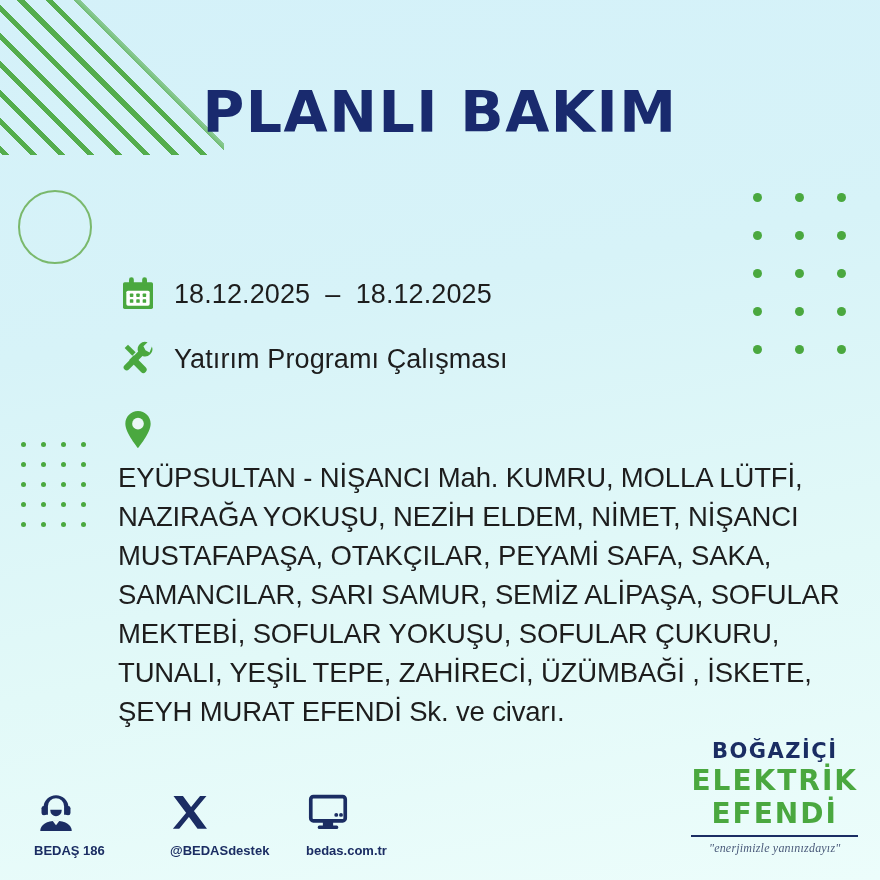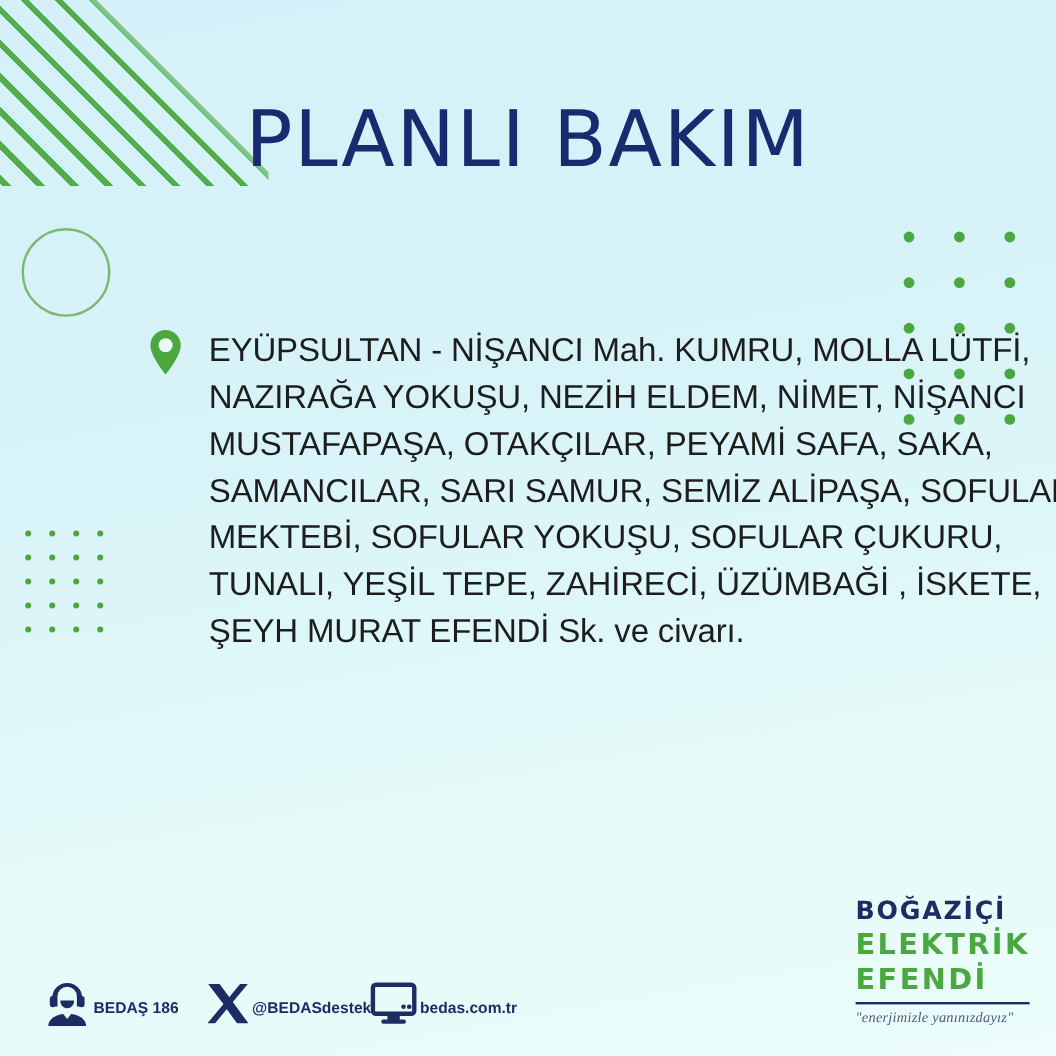--- a/index.html
+++ b/index.html
@@ -82,22 +82,22 @@
 
   
   .header {
     position: absolute;
     left: 0; right: 0;
     top: 84px;
     text-align: center;
   }
   .title-main {
     font-family: "DejaVu Sans", sans-serif;
-    font-size: 65px;
-    font-weight: 400;
+    font-size: 57px;
+    font-weight: 700;
     letter-spacing: 1.5px;
     color: #192a6e;
     line-height: 1;
     margin: 0;
   }
   .title-sub {
     font-family: "Liberation Sans", sans-serif;
     font-size: 45px;
     font-weight: 400;
     letter-spacing: .5px;
@@ -127,21 +127,21 @@
     justify-content: flex-start;
   }
   .row-text {
     font-family: "Liberation Sans", sans-serif;
     font-size: 27px;
     color: #1d1d1d;
     line-height: 44px;
     letter-spacing: .1px;
     white-space: pre;
   }
-  .row-address { margin-bottom: 0; }
+  .row-address { margin-bottom: 0; flex-direction: column; }
   .row-address .row-icon { height: 44px; }
   .addr-lines {
     font-family: "Liberation Sans", sans-serif;
     font-size: 27.5px;
     color: #1d1d1d;
     line-height: 39px;
     letter-spacing: -.15px;
   }
   .addr-lines div { white-space: pre; }
 
@@ -155,21 +155,22 @@
   .contacts {
     position: absolute;
     left: 34px;
     bottom: 6px;
     display: flex;
     align-items: flex-end;
     gap: 44px;
   }
   .contact {
     display: flex;
-    align-items: center;
+    flex-direction: column;
+    align-items: flex-start;
     width: 92px;
   }
   .contact .glyph {
     height: 46px;
     display: flex;
     align-items: flex-end;
     justify-content: center;
   }
   .contact .clabel {
     margin-top: 9px;
@@ -178,32 +179,33 @@
     font-weight: 700;
     color: #1b2d63;
     white-space: nowrap;
   }
 
   
   .brand {
     position: absolute;
     right: 22px;
     bottom: 10px;
+    text-align: center;
     line-height: 1;
   }
   .brand-l1 {
     font-family: "DejaVu Sans", sans-serif;
     font-size: 21px;
     font-weight: 700;
     letter-spacing: 1.5px;
     color: #1b2d63;
   }
   .brand-l2, .brand-l3 {
     font-family: "DejaVu Sans", sans-serif;
-    font-size: 24px;
+    font-size: 28px;
     font-weight: 700;
     letter-spacing: 2px;
     color: #4aa83f;
     margin-top: 5px;
   }
   .brand-rule {
     width: 100%;
     height: 2px;
     background: #1b2d63;
     margin: 7px 0 5px 0;
@@ -264,22 +266,51 @@
       <i></i>
       <i></i>
   </div>
 
   <div class="header">
     <div class="title-main">PLANLI BAKIM</div>
   </div>
 
   <div class="info">
 
-
-
+    <div class="row">
+      <span class="row-icon">
+        <svg width="40" height="40" viewBox="0 0 24 24" aria-hidden="true">
+          <path d="M4 5h16a1 1 0 0 1 1 1v14a1 1 0 0 1-1 1H4a1 1 0 0 1-1-1V6a1 1 0 0 1 1-1z" fill="#4aa83f"></path>
+          <rect x="5" y="10" width="14" height="9" rx="1" fill="#ffffff"></rect>
+          <rect x="6.6" y="2" width="2.9" height="5.2" rx="1.45" fill="#4aa83f"></rect>
+          <rect x="14.5" y="2" width="2.9" height="5.2" rx="1.45" fill="#4aa83f"></rect>
+          <g fill="#4aa83f">
+            <rect x="7.1" y="11.7" width="2.1" height="2.1" rx=".4"></rect>
+            <rect x="10.95" y="11.7" width="2.1" height="2.1" rx=".4"></rect>
+            <rect x="14.8" y="11.7" width="2.1" height="2.1" rx=".4"></rect>
+            <rect x="7.1" y="15.2" width="2.1" height="2.1" rx=".4"></rect>
+            <rect x="10.95" y="15.2" width="2.1" height="2.1" rx=".4"></rect>
+            <rect x="14.8" y="15.2" width="2.1" height="2.1" rx=".4"></rect>
+          </g>
+        </svg>
+      </span>
+      <span class="row-text">18.12.2025  –  18.12.2025</span>
+    </div>
+
+
+    <div class="row">
+      <span class="row-icon">
+        <svg width="40" height="40" viewBox="0 0 24 24" aria-hidden="true">
+          <path d="M20.6 4.3a4.6 4.6 0 0 1-5.9 5.9L6.2 18.7a1.9 1.9 0 1 1-2.7-2.7l8.5-8.5a4.6 4.6 0 0 1 5.9-5.9l-2.6 2.6 1.3 2.5 2.5 1.3z" fill="#4aa83f" transform="translate(0,-0.4) scale(0.96) translate(0.6,0.8)"></path>
+          <path d="M4.4 3.2l4.6 4.6 2.0-2.0-4.6-4.6z" fill="#4aa83f" transform="translate(-0.4,2.2)"></path>
+          <path d="M9.3 10.4l7.1 7.2a1.95 1.95 0 1 1-2.8 2.8l-7.1-7.2z" fill="#4aa83f" transform="translate(0.2,-0.6)"></path>
+        </svg>
+      </span>
+      <span class="row-text">Yatırım Programı Çalışması</span>
+    </div>
 
     <div class="row row-address">
       <span class="row-icon">
         <svg width="40" height="44" viewBox="0 0 24 26" aria-hidden="true">
           <path d="M12 1.6c-4.2 0-7.6 3.4-7.6 7.6 0 5.5 7.6 14.6 7.6 14.6s7.6-9.1 7.6-14.6c0-4.2-3.4-7.6-7.6-7.6z" fill="#4aa83f"></path>
           <circle cx="12" cy="9.2" r="3.5" fill="#eaf8f6"></circle>
         </svg>
       </span>
       <span class="addr-lines">
         <div>EYÜPSULTAN - NİŞANCI Mah. KUMRU, MOLLA LÜTFİ,</div>

